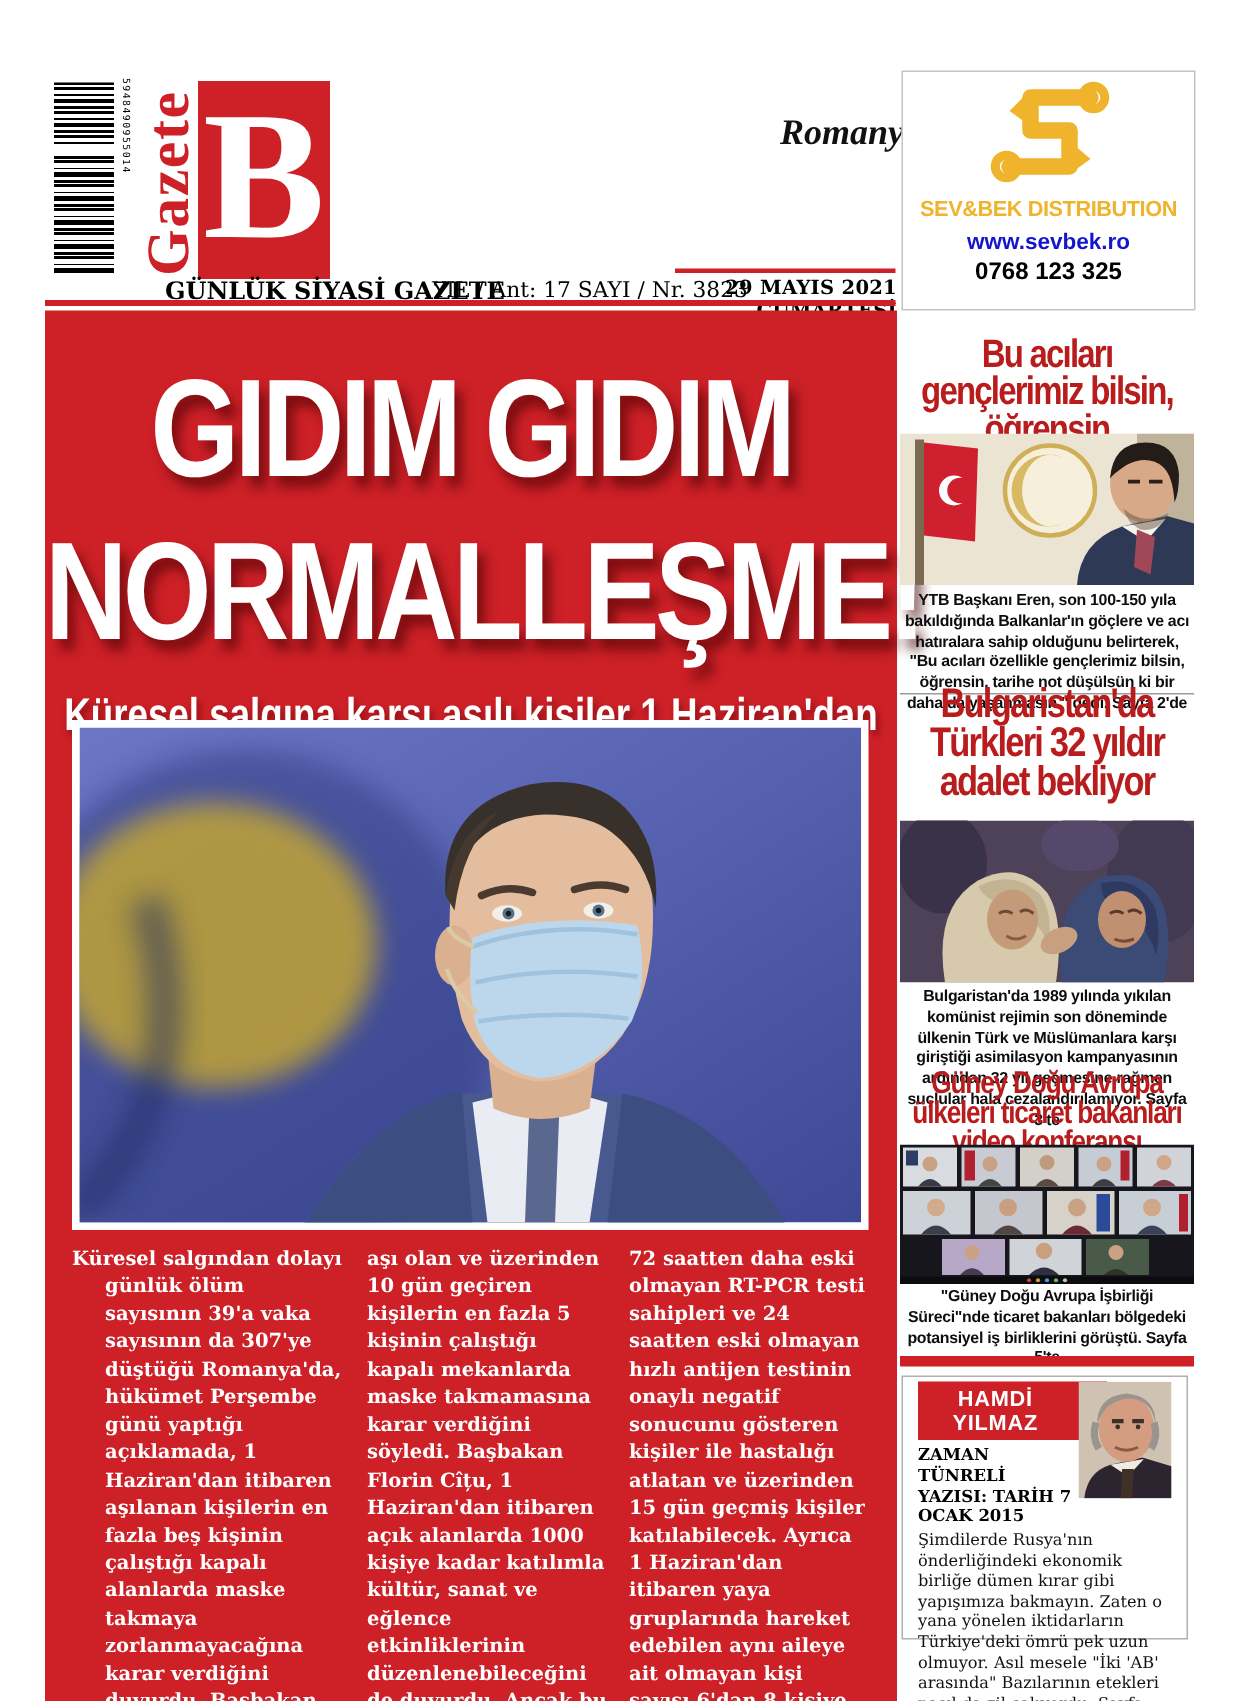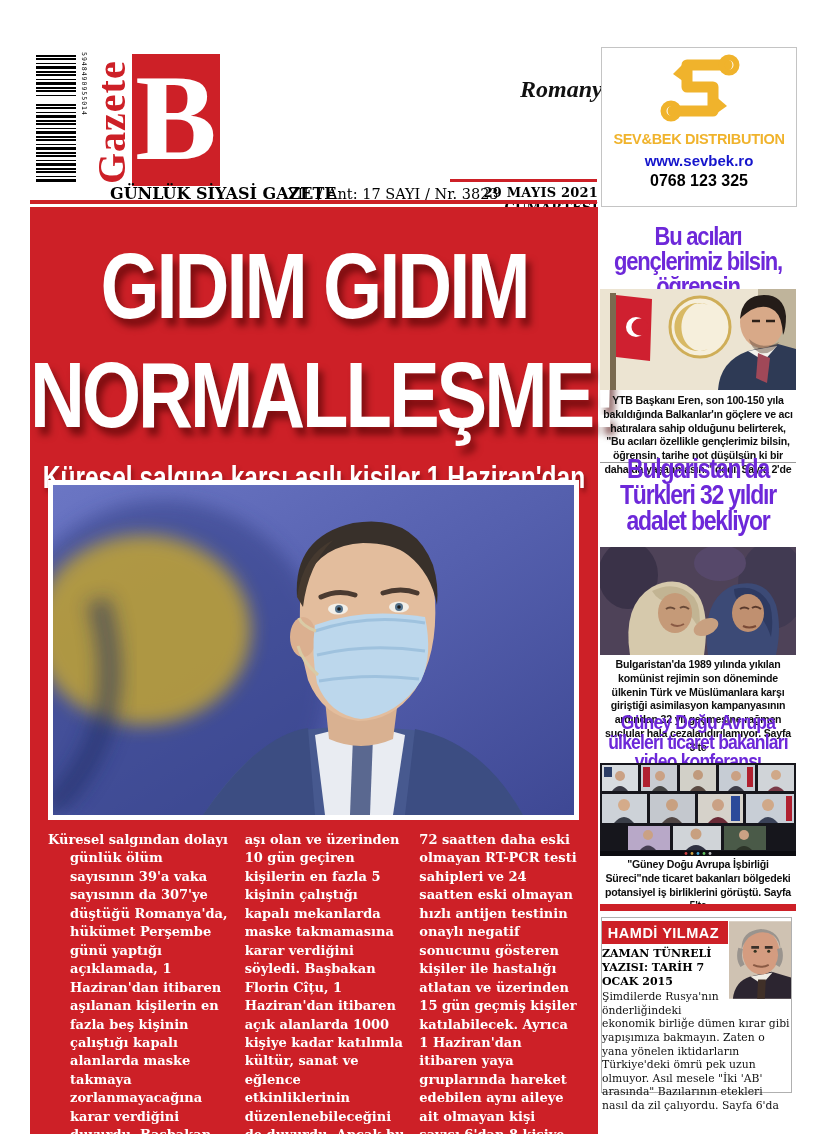--- a/index.html
+++ b/index.html
@@ -54,32 +54,32 @@
   .lead-cols{position:absolute;left:18px;top:624px;width:532px;display:flex;gap:14px;}
   .lead-col{flex:1;color:#fff;font-family:"DejaVu Serif",serif;font-weight:bold;
     font-size:13px;line-height:1.42;}
   .lead-col.hang{padding-left:22px;text-indent:-22px;}
   
   .site-banner{position:absolute;left:30px;top:1028px;width:568px;height:50px;background:#1878ba;
     color:#fff;text-align:center;font-family:"DejaVu Serif",serif;font-weight:bold;
     font-size:41px;line-height:50px;letter-spacing:0px;text-shadow:2px 2px 2px rgba(0,30,60,.45);}
   
   .rcol{position:absolute;left:600px;top:210px;width:196px;}
-  .story-h{position:absolute;width:196px;text-align:center;color:#6d28d9;font-weight:bold;}
+  .story-h{position:absolute;width:196px;text-align:center;color:#b91c1c;font-weight:bold;}
   .story-h div{white-space:nowrap;line-height:1.0;transform:scale(1,1.2);transform-origin:center top;}
   .sh1 div{font-size:22px;letter-spacing:-1.2px;margin-top:3px;}
   .sh2 div{font-size:23px;letter-spacing:-1.2px;margin-top:3px;}
   .sh3 div{font-size:17.5px;letter-spacing:-.8px;margin-top:2px;}
   .story-photo{position:absolute;left:0;width:196px;}
   .caption{position:absolute;width:196px;text-align:center;color:#0d0d0d;font-weight:bold;
     font-size:10.6px;line-height:1.3;letter-spacing:-.2px;}
   .sep{position:absolute;left:0;width:196px;height:1px;background:#9a9a9a;}
   .redbar{position:absolute;left:0;width:196px;height:7px;background:#cd2027;}
   .colbox{position:absolute;left:1px;top:707px;width:191px;height:176px;border:1.5px solid #b0b0b0;
-    background:#fff;padding:3px 0;box-sizing:border-box;}
+    background:#fff;padding:3px 10px;box-sizing:border-box;}
   .colbox-photo{float:right;margin:0 0 2px 4px;}
   .colbox-banner{width:126px;background:#cd2027;color:#fff;font-weight:bold;font-size:14.5px;
     text-align:center;letter-spacing:.5px;padding:4px 0 3px 0;}
   .colbox-title{font-family:"DejaVu Serif",serif;font-weight:bold;font-size:18px;color:#000;
     margin-top:5px;letter-spacing:-.3px;}
   .colbox-kicker{font-family:"DejaVu Serif",serif;font-weight:bold;font-size:11px;color:#000;
     margin-top:3px;line-height:1.25;}
   .colbox-body{font-family:"DejaVu Serif",serif;font-size:10.8px;color:#111;line-height:1.26;
     margin-top:2px;}
 </style>

